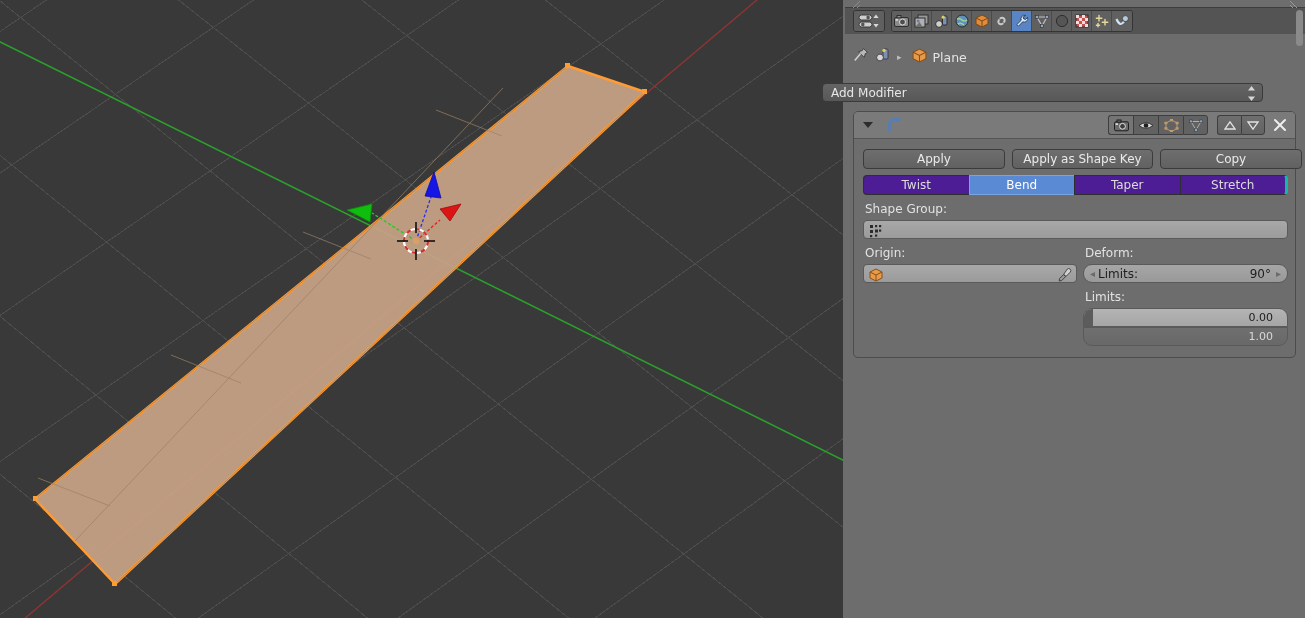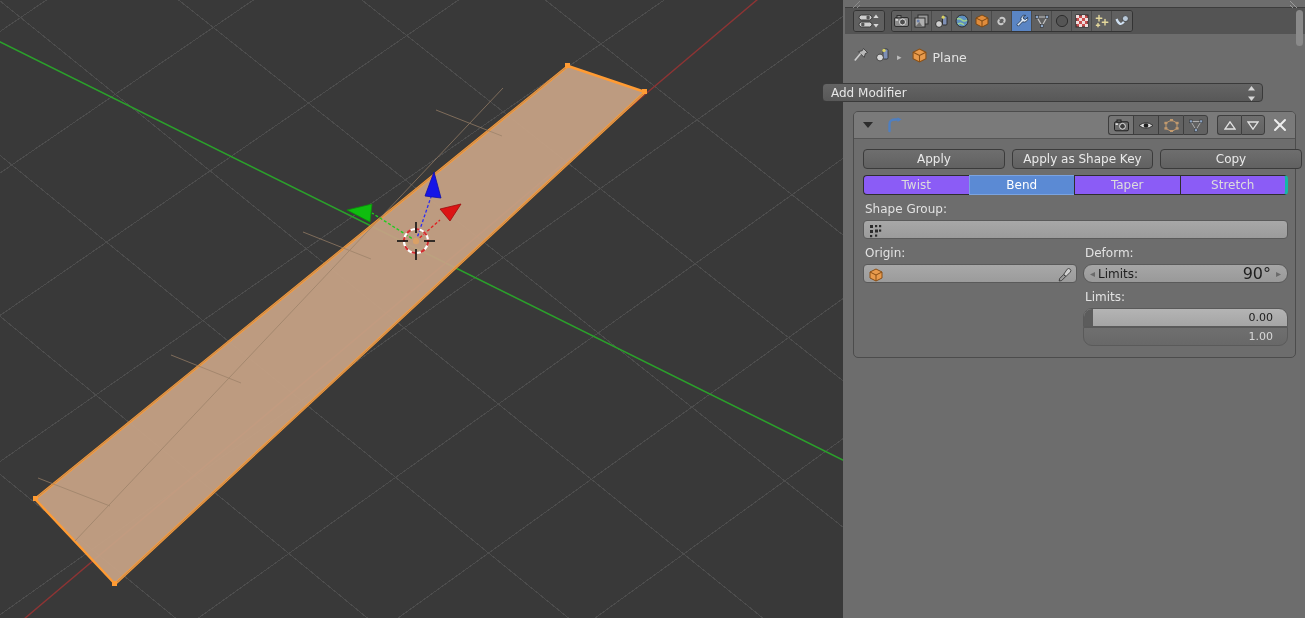--- a/index.html
+++ b/index.html
@@ -78,21 +78,21 @@
 
   
   .applyrow{position:absolute;left:9px;top:37px;display:flex;gap:7px;border-radius:7px;}
   .btn{height:20px;background:linear-gradient(#6e6e6e,#616161);
        border:1px solid #3b3b3b;border-radius:4px;
        display:flex;align-items:center;justify-content:center;box-sizing:border-box;}
   .btn span{font-size:12px;color:#eaeaea;}
 
   
   .moderow{position:absolute;left:9px;top:63px;display:flex;width:425px;}
-  .modebtn{flex:1;height:20px;background:#8b5cf6;border:1px solid #2e2e2e;
+  .modebtn{flex:1;height:20px;background:#4c1d95;border:1px solid #2e2e2e;
            display:flex;align-items:center;justify-content:center;box-sizing:border-box;
            border-right:none;}
   .modebtn:first-child{border-radius:4px 0 0 4px;}
   .modebtn:last-child{border-radius:0 4px 4px 0;border-right:3px solid #14b8a6;}
   .modebtn span{font-size:12px;color:#dcdcdc;}
   .modebtn.active{background:#5b8ad4;border-color:#7aa3e0;}
   .modebtn.active span{color:#ffffff;}
 
   .fieldlabel{position:absolute;font-size:12px;color:#e2e2e2;}
 
@@ -104,21 +104,21 @@
   
   #origin-field{position:absolute;left:9px;top:152px;width:214px;height:19px;
                 background:linear-gradient(#a8a8a8,#9b9b9b);border:1px solid #5a5a5a;
                 border-radius:4px;box-sizing:border-box;}
 
   
   #angle-field{position:absolute;left:229px;top:152px;width:205px;height:19px;
                background:linear-gradient(#a6a6a6,#999999);border:1px solid #5a5a5a;
                border-radius:9px;box-sizing:border-box;display:flex;align-items:center;}
   #angle-field .k{font-size:12px;color:#1e1e1e;margin-left:14px;}
-  #angle-field .v{font-size:16px;color:#1e1e1e;margin-left:auto;margin-right:16px;}
+  #angle-field .v{font-size:12px;color:#1e1e1e;margin-left:auto;margin-right:16px;}
   .sidearrow{position:absolute;top:4px;color:#6a6a6a;font-size:10px;line-height:1;}
 
   
   .slider{position:absolute;left:229px;width:205px;height:19px;
           border:1px solid #5a5a5a;box-sizing:border-box;
           display:flex;align-items:center;overflow:hidden;}
   #lim0{top:196px;border-radius:9px 9px 0 0;background:linear-gradient(#b4b4b4,#a5a5a5);}
   #lim1{top:215px;border-radius:0 0 9px 9px;background:linear-gradient(#6f6f6f,#686868);}
   #lim0 .fill{position:absolute;left:0;top:0;height:100%;width:9px;background:#5c5c5c;}
   .slider .v{margin-left:auto;margin-right:14px;font-size:11px;z-index:2;}

